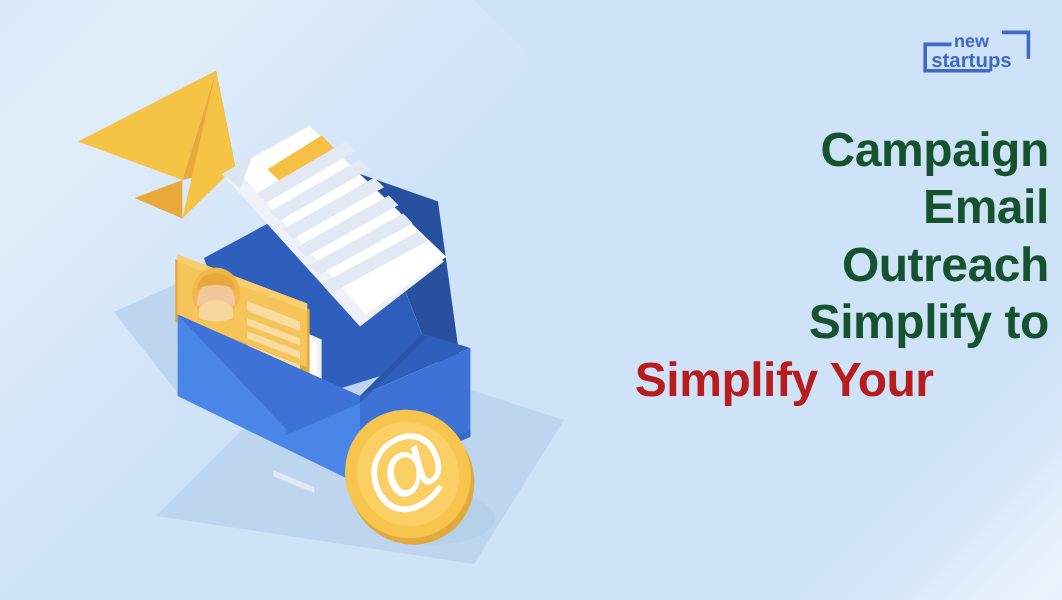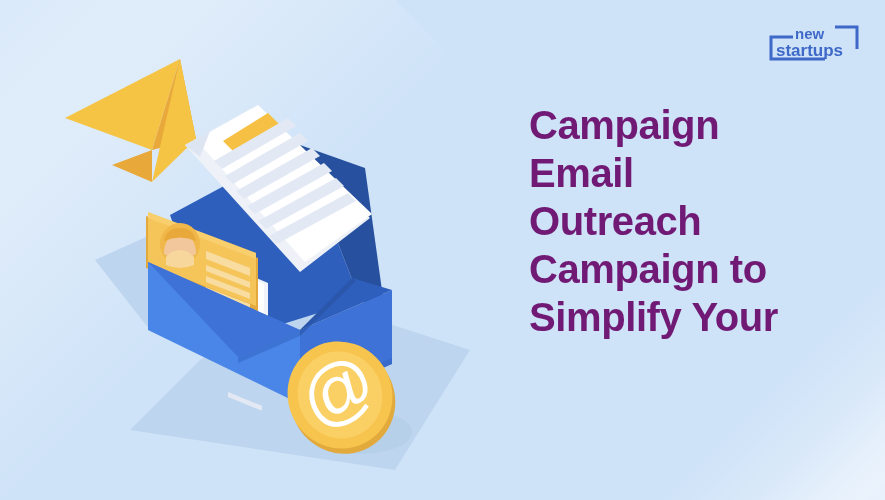--- a/index.html
+++ b/index.html
@@ -47,22 +47,22 @@
     position:absolute;left:529px;top:101px;width:345px;
   }
   .hl-line{
     display:block;
     font-size:40px;
     line-height:48px;
     font-weight:700;
     letter-spacing:-0.4px;
     white-space:nowrap;
   }
-  .hl-blue{color:#701a75;}
-  .hl-dark{color:#701a75;}
+  .hl-blue{color:#14532d;text-align:right;}
+  .hl-dark{color:#b91c1c;}
 </style>
 </head>
 <body>
 
 <div id="stage">
 
   <div class="bg-layer">
     <div class="band band-tl"></div>
     <div class="band band-tl2"></div>
     <div class="band band-br"></div>
@@ -166,17 +166,17 @@
 
     <path d="M28,19 L6,19 L6,41 L60,41" fill="none" stroke="#3f69c8" stroke-width="3"></path>
     <text x="30" y="21" font-family="'Liberation Sans', sans-serif" font-size="15" font-weight="700" fill="#3f69c8">new</text>
     <text x="11" y="38" font-family="'Liberation Sans', sans-serif" font-size="17" font-weight="700" fill="#3f69c8">startups</text>
   </svg>
 
   <div id="headline">
     <span class="hl-line hl-blue">Campaign</span>
     <span class="hl-line hl-blue">Email</span>
     <span class="hl-line hl-blue">Outreach</span>
-    <span class="hl-line hl-blue">Campaign to</span>
+    <span class="hl-line hl-blue">Simplify to</span>
     <span class="hl-line hl-dark">Simplify Your</span>
   </div>
 
 </div>
 
 </body></html>

